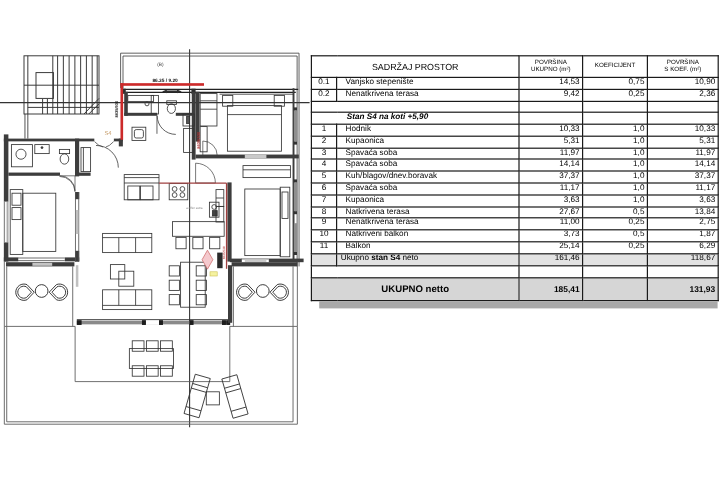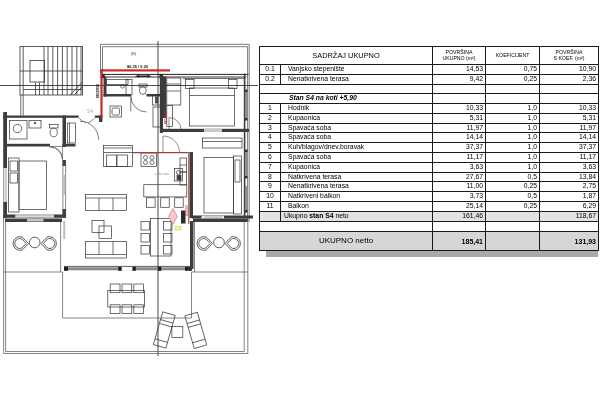--- a/index.html
+++ b/index.html
@@ -413,21 +413,21 @@
 <colgroup>
         <col style="width:21px">
         <col style="width:152px">
         <col style="width:53px">
         <col style="width:54px">
         <col style="width:59px">
       </colgroup>
 
 <tbody>
         <tr style="height:18px">
-          <td colspan="2" class="h">SADRŽAJ UKUPNO</td>
+          <td colspan="2" class="h">SADRŽAJ PROSTOR</td>
           <td class="ch">POVRŠINA<br>UKUPNO (m²)</td>
           <td class="ch">KOEFICIJENT</td>
           <td class="ch">POVRŠINA<br>S KOEF. (m²)</td>
         </tr>
 
 <tr style="height:10px">
           <td class="n">0.1</td>
           <td>Vanjsko stepenište</td>
           <td class="v">14,53</td>
           <td class="v">0,75</td>
@@ -553,21 +553,21 @@
         </tr>
 
 <tr style="height:10px">
           <td colspan="2"></td>
           <td></td>
           <td></td>
           <td></td>
         </tr>
 
 <tr style="height:19.5px" class="gray2">
-          <td colspan="2" style="text-align:center;font-weight:normal;font-size:8px">UKUPNO netto</td>
+          <td colspan="2" style="text-align:center;font-weight:bold;font-size:8px">UKUPNO netto</td>
           <td class="v" style="font-weight:bold;font-size:7px">185,41</td>
           <td></td>
           <td class="v" style="font-weight:bold;font-size:7px">131,93</td>
         </tr>
 </tbody>
     </table>
 
 <div id="shadow"></div>
 </div>
 

